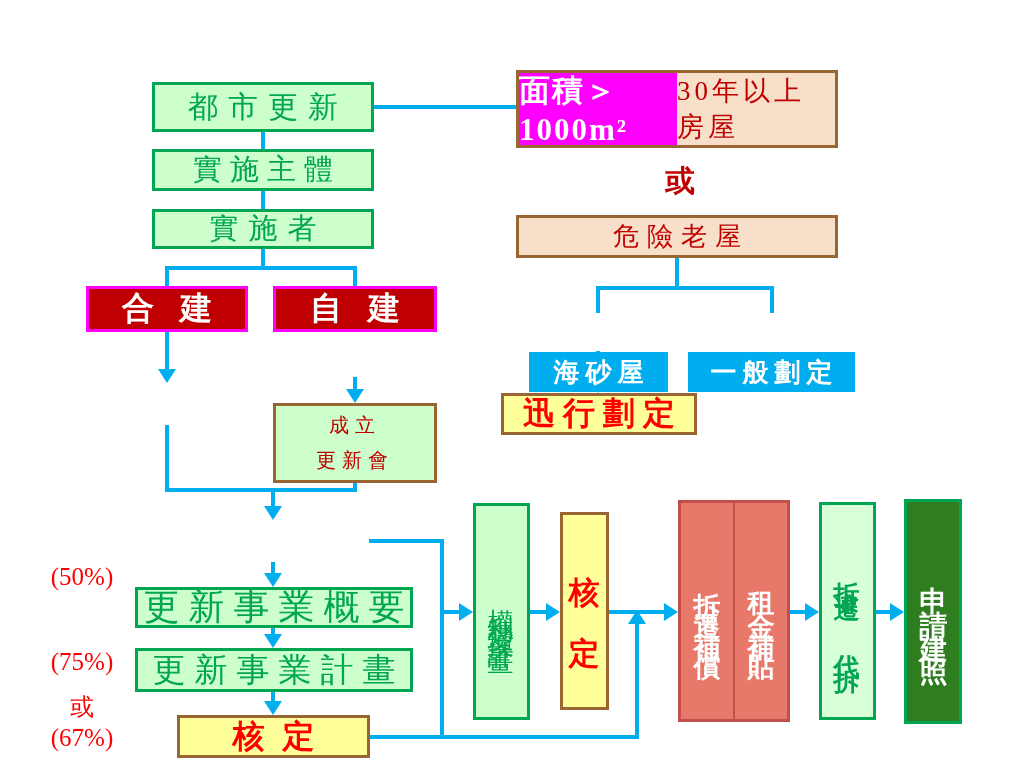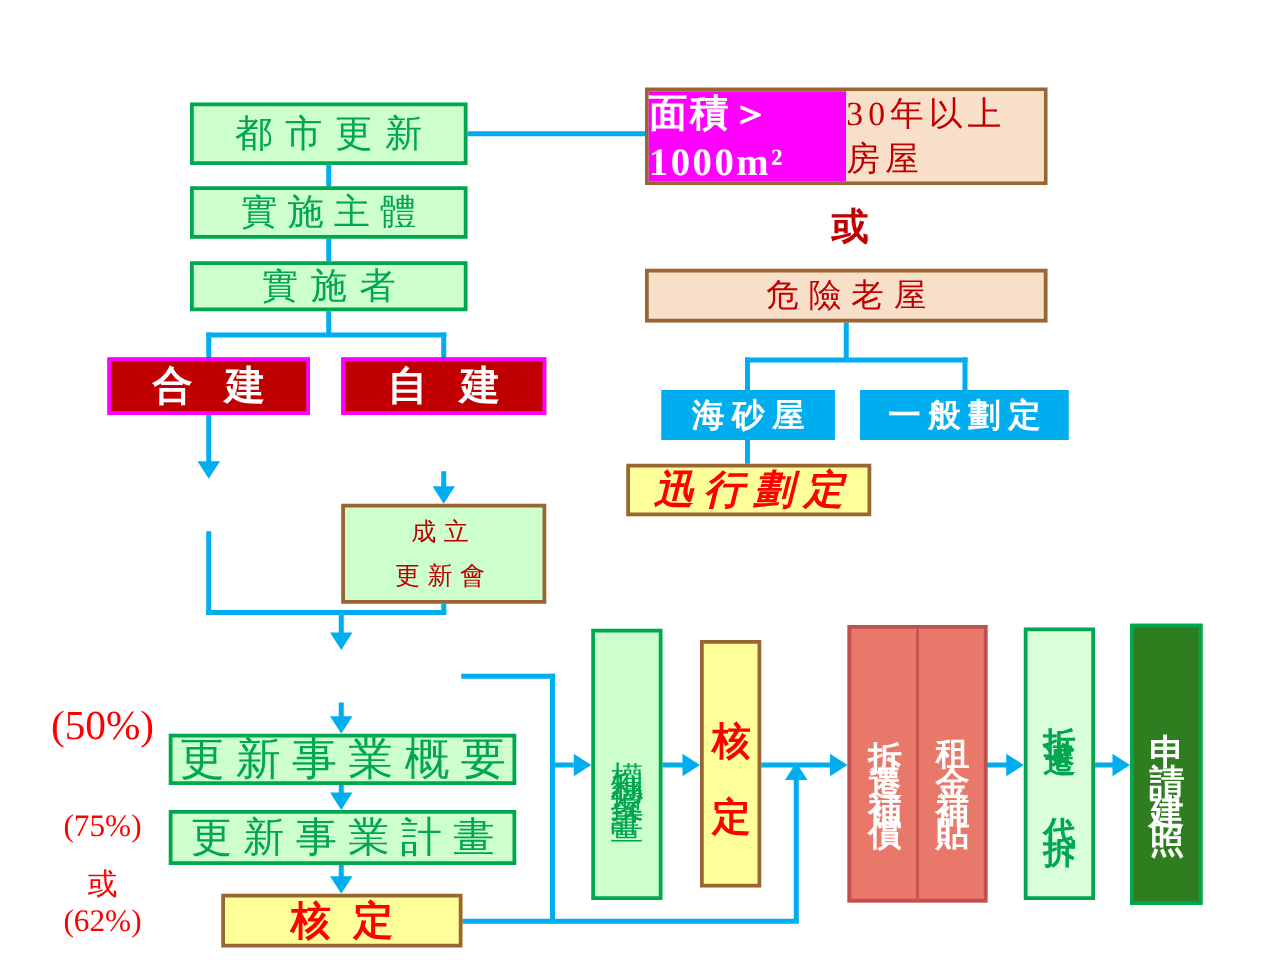--- a/index.html
+++ b/index.html
@@ -24,21 +24,21 @@
   }
   .box{
     position:absolute;box-sizing:border-box;display:flex;align-items:center;justify-content:center;
     text-align:center;white-space:nowrap;
   }
   .green-box{background:var(--lgreen);border:3px solid var(--green);color:var(--green);}
   .red-box{background:var(--darkred);border:3px solid var(--magenta);color:#FFFFFF;font-weight:bold;}
   .browngreen-box{background:var(--lgreen);border:3px solid var(--brown);color:var(--darkred);}
   .yellow-box{background:var(--yellow);border:3px solid var(--brown);color:var(--red);font-weight:bold;}
   .peach-box{background:var(--peach);border:3px solid var(--brown);color:var(--darkred);}
-  .cyan-box{background:var(--line);color:#FFFFFF;font-weight:bold;}
+  .cyan-box{background:var(--line);color:#FFFFFF;font-weight:bold;margin-top:40px;}
   .vtext{writing-mode:vertical-rl;text-orientation:upright;}
   .line{position:absolute;background:var(--line);}
   .arr{position:absolute;width:0;height:0;}
   .arr-down{border-left:9px solid transparent;border-right:9px solid transparent;border-top:14px solid var(--line);}
   .arr-up{border-left:9px solid transparent;border-right:9px solid transparent;border-bottom:14px solid var(--line);}
   .arr-right{border-top:9px solid transparent;border-bottom:9px solid transparent;border-left:14px solid var(--line);}
   .annot{position:absolute;color:var(--red);font-family:"Liberation Serif",serif;text-align:center;}
   .serif{font-family:"Liberation Serif","DejaVu Serif",serif;}
 </style>
 </head>
@@ -148,40 +148,40 @@
     </div>
 
   <div class="box cyan-box" style="left:529px;top:312px;width:139px;height:40px;font-size:26px;letter-spacing:6px;padding-left:6px;">
       <span>海砂屋</span>
     </div>
 
   <div class="box cyan-box" style="left:688px;top:312px;width:167px;height:40px;font-size:26px;letter-spacing:6px;padding-left:6px;">
       <span>一般劃定</span>
     </div>
 
-  <div class="box yellow-box" style="left:501px;top:371px;width:196px;height:42px;font-size:32px;letter-spacing:8px;padding-left:8px;font-style:italic;">
+  <div class="box yellow-box" style="left:501px;top:393px;width:196px;height:42px;font-size:32px;letter-spacing:8px;padding-left:8px;">
       <span>迅行劃定</span>
     </div>
 
 
-  <div class="annot" style="left:28px;top:563px;width:108px;font-size:33px;"><span>(50%)</span></div>
+  <div class="annot" style="left:28px;top:563px;width:108px;font-size:25px;"><span>(50%)</span></div>
 
   <div class="box green-box" style="left:135px;top:587px;width:278px;height:41px;font-size:36px;letter-spacing:9px;padding-left:9px;">
       <span>更新事業概要</span>
     </div>
 
   <div class="annot" style="left:28px;top:648px;width:108px;font-size:25px;"><span>(75%)</span></div>
 
   <div class="box green-box" style="left:135px;top:648px;width:278px;height:44px;font-size:33px;letter-spacing:9px;padding-left:9px;">
       <span>更新事業計畫</span>
     </div>
 
   <div class="annot" style="left:28px;top:691px;width:108px;font-size:24px;font-family:'DejaVu Sans',sans-serif;"><span>或</span></div>
 
-  <div class="annot" style="left:28px;top:724px;width:108px;font-size:25px;"><span>(62%)</span></div>
+  <div class="annot" style="left:28px;top:724px;width:108px;font-size:25px;"><span>(67%)</span></div>
 
   <div class="box yellow-box" style="left:177px;top:715px;width:193px;height:43px;font-size:32px;letter-spacing:18px;padding-left:18px;">
       <span>核定</span>
     </div>
 
   <div class="box green-box" style="left:473px;top:503px;width:57px;height:217px;font-size:26px;">
       <span class="vtext" style="letter-spacing:8px;">權利變換計畫</span>
     </div>
 
   <div class="box yellow-box" style="left:560px;top:512px;width:49px;height:198px;font-size:31px;">

